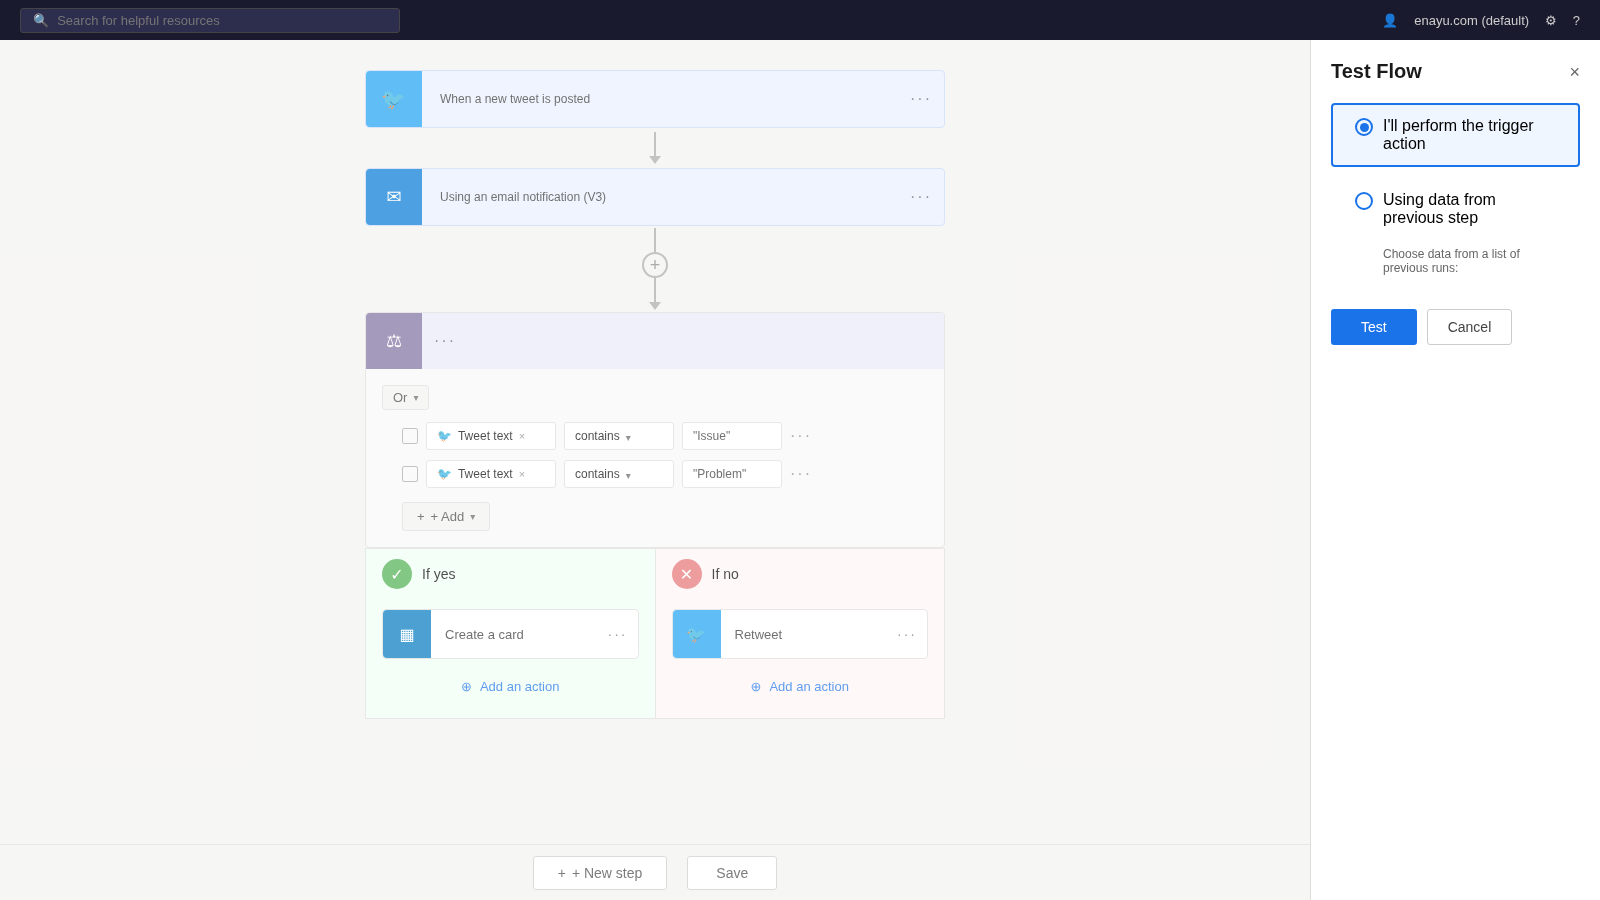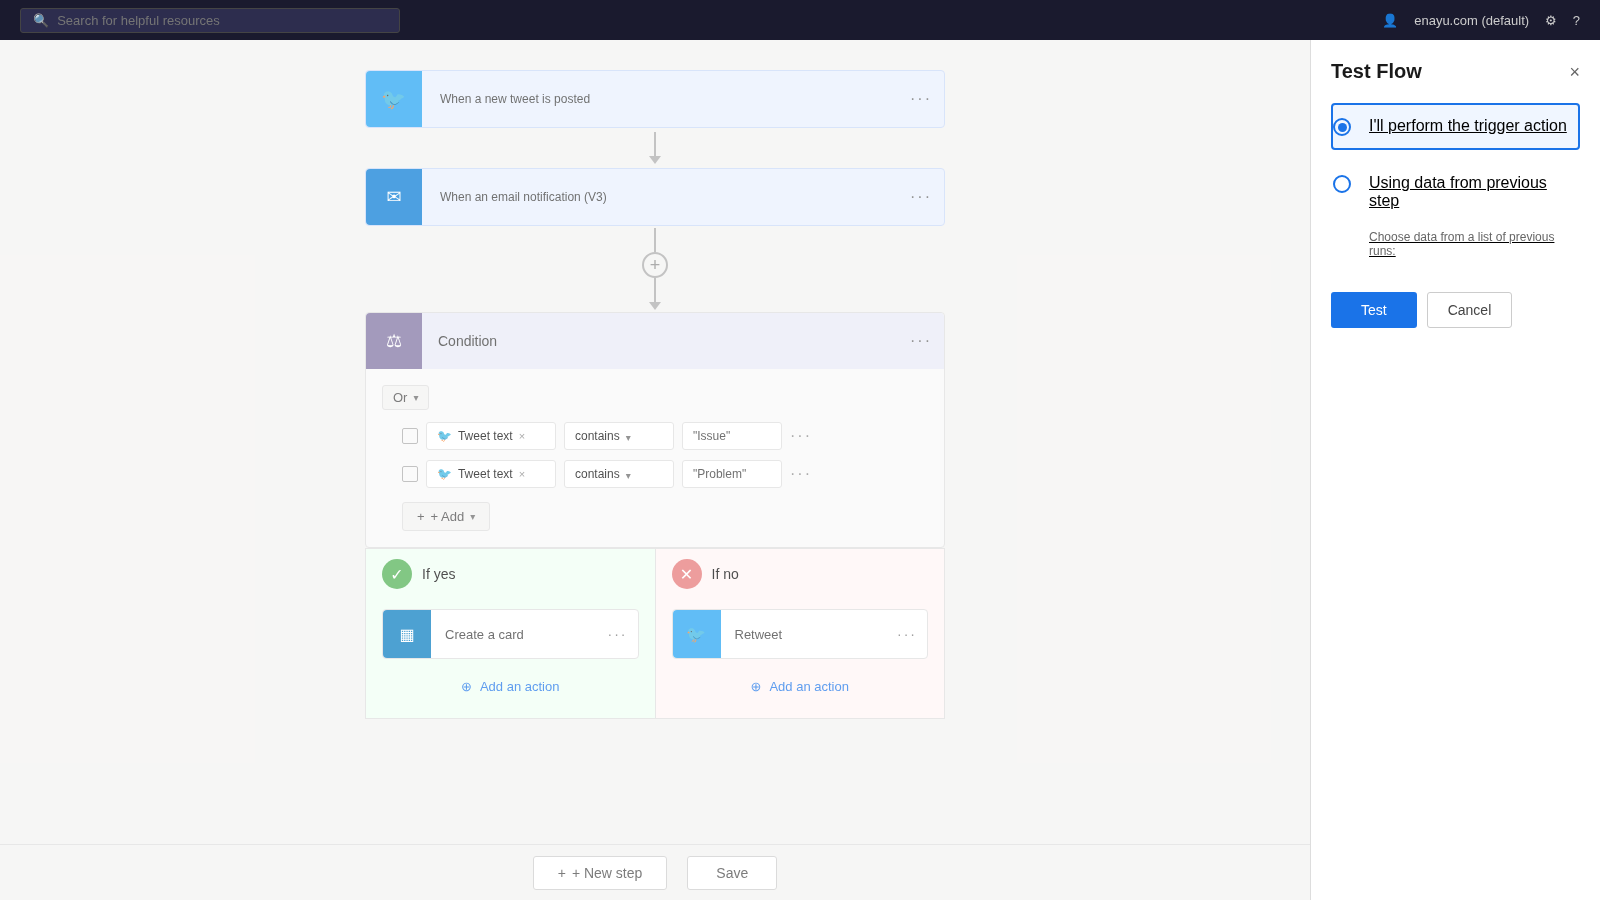--- a/index.html
+++ b/index.html
@@ -402,27 +402,26 @@
     }
     .close-btn {
       color: #666;
       cursor: pointer;
       font-size: 18px;
       line-height: 1;
     }
     .radio-option {
       display: flex;
       align-items: flex-start;
-      gap: 18px;
-      padding: 12px 0;
+      gap: 10px;
+      padding: 12px 22px;
       border: 2px solid transparent;
       border-radius: 4px;
       margin-bottom: 10px;
       cursor: pointer;
-      text-decoration: underline;
     }
     .radio-option.selected {
       border-color: #1a73e8;
       background: #f0f6ff;
     }
     .radio-option.unselected {
       border-color: transparent;
     }
     .radio-circle {
       width: 18px;
@@ -514,37 +513,36 @@
 
   <div class="arrow-down">
     <div class="arrow-line"></div>
     <div class="arrow-head"></div>
   </div>
 
   <div class="flow-step">
     <div class="flow-step-icon" style="background:#0078d4;">
       <span style="color:#fff;font-size:18px;">✉</span>
     </div>
-    <div class="flow-step-label">When an email notification (V3)</div>
+    <div class="flow-step-label">Using an email notification (V3)</div>
     <div class="step-menu">···</div>
   </div>
 
   <div class="arrow-plus">
     <div class="arrow-line"></div>
     <div class="plus-circle">+</div>
     <div class="arrow-line"></div>
     <div class="arrow-head"></div>
   </div>
 
   <div class="condition-block">
     <div class="condition-header">
       <div class="condition-icon">
         <span style="color:#fff;font-size:18px;">⚖</span>
       </div>
-      <div class="condition-label">Condition</div>
       <div class="step-menu">···</div>
     </div>
     <div class="condition-body">
       
       <div class="or-badge">
         <span>Or</span>
         <span class="chevron">▾</span>
       </div>
 
       

